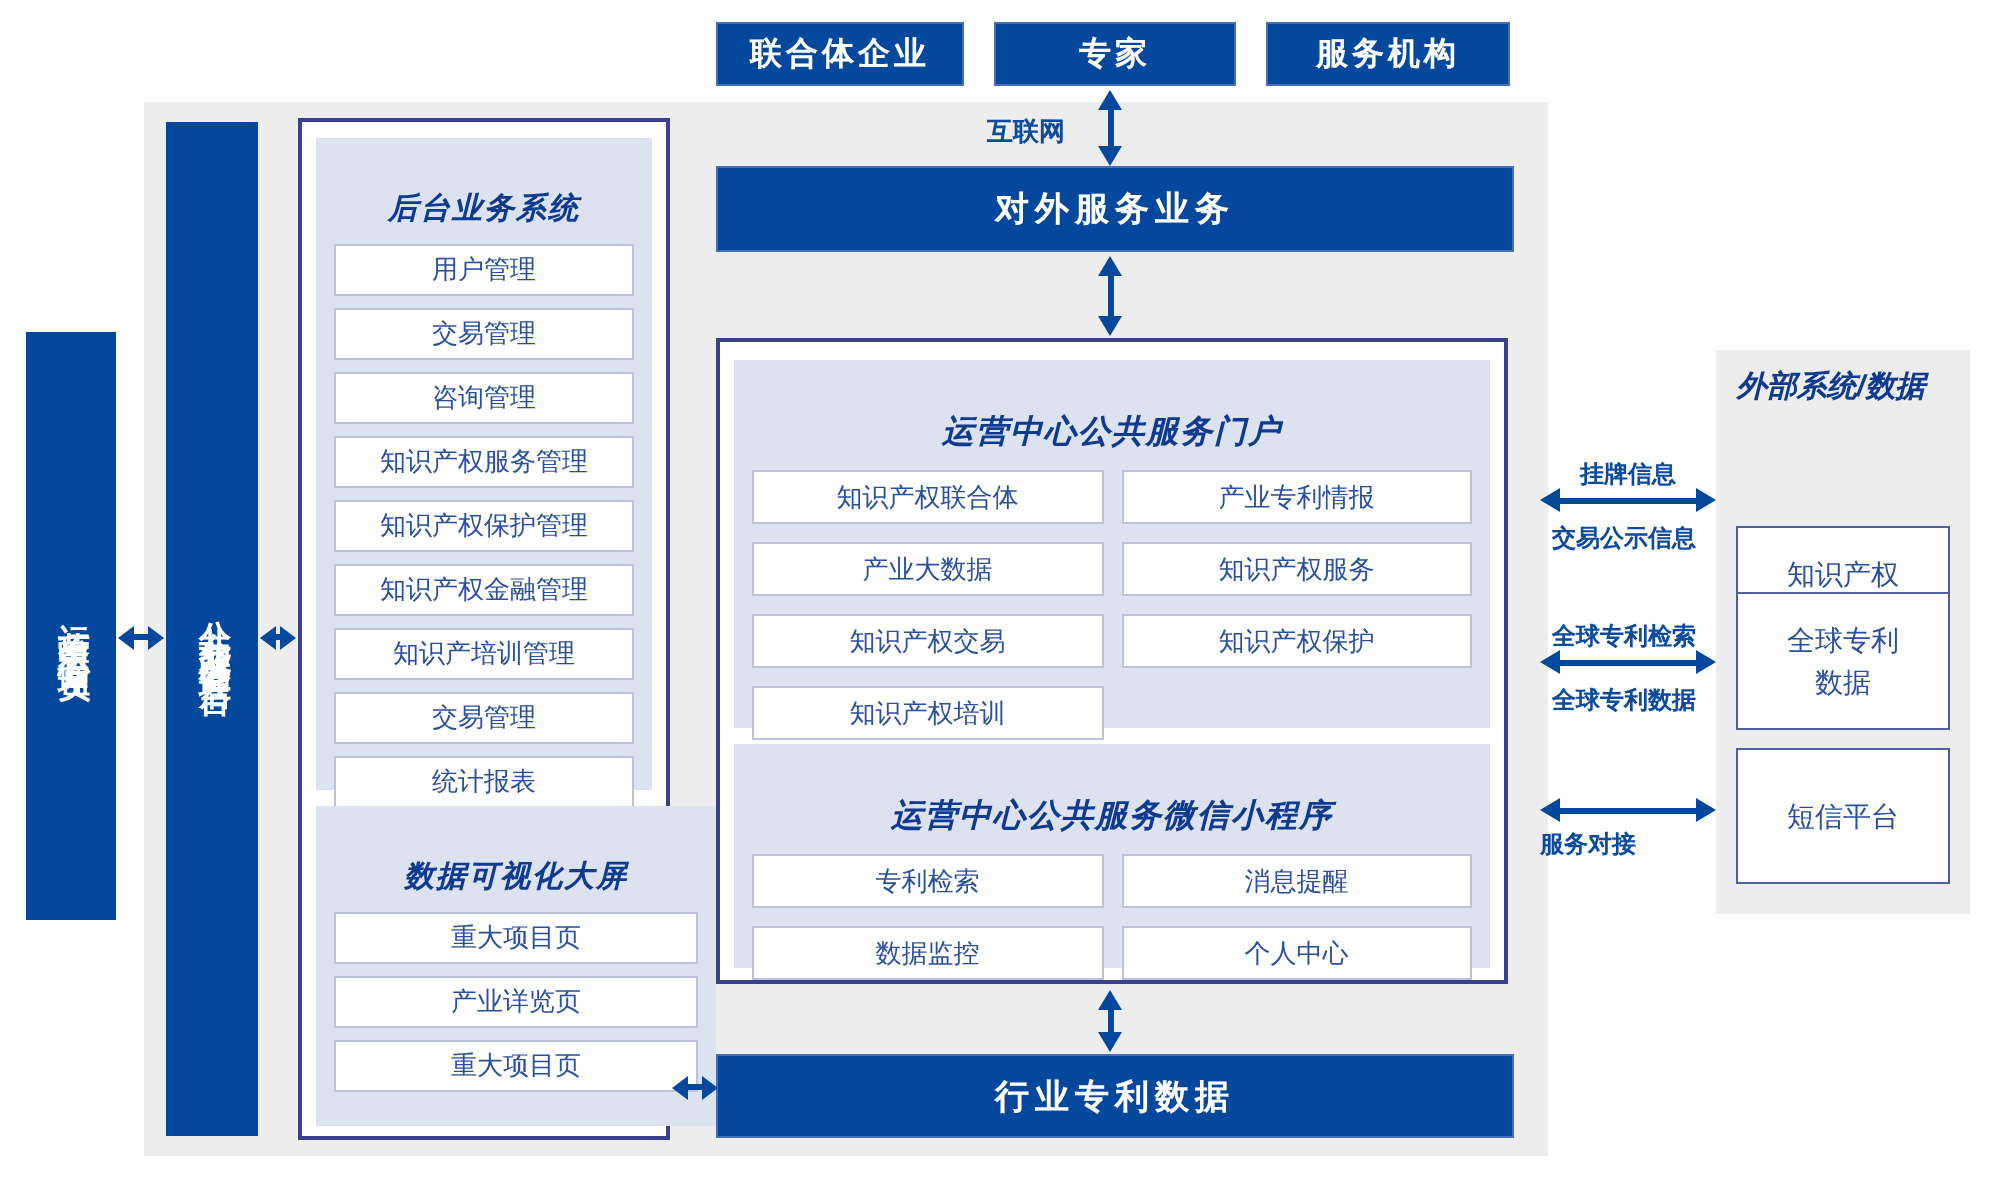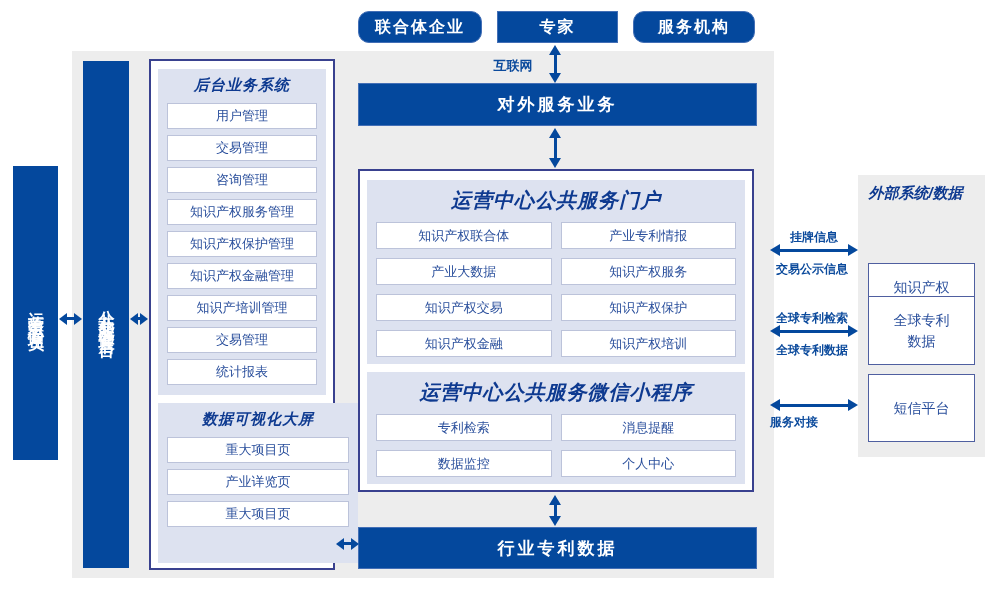--- a/index.html
+++ b/index.html
@@ -24,21 +24,21 @@
     display:flex;align-items:center;justify-content:center;border:1px solid #436fb6;}
   .actor{height:32px;top:11px;font-size:16px;letter-spacing:2px;}
   .wide-bar{font-size:17px;letter-spacing:3px;}
   .vbar{position:absolute;background:var(--blue);color:#fff;font-weight:bold;font-size:16px;
     letter-spacing:4px;writing-mode:vertical-rl;text-orientation:upright;
     display:flex;align-items:center;justify-content:center;}
 
   
   .container{position:absolute;background:#fff;border:2px solid var(--border-navy);}
   .section{position:absolute;background:var(--lav);display:flex;flex-direction:column;
-    padding:4px 9px 9px;}
+    padding:23px 9px 9px;}
   .sec-title{text-align:center;font-weight:bold;font-style:italic;font-size:15px;
     color:var(--title-text);padding:3px 0 8px;letter-spacing:1px;white-space:nowrap;}
   .items-col{display:flex;flex-direction:column;gap:6px;}
   .item{height:26px;background:#fff;border:1px solid var(--item-border);
     display:flex;align-items:center;justify-content:center;font-size:13px;color:var(--item-text);
     white-space:nowrap;}
   .items-grid{display:grid;grid-template-columns:1fr 1fr;gap:9px;}
   .item2{height:27px;background:#fff;border:1px solid var(--item-border);
     display:flex;align-items:center;justify-content:center;font-size:13px;color:var(--item-text);
     white-space:nowrap;}
@@ -72,27 +72,27 @@
     text-align:center;white-space:nowrap;}
 </style>
 </head>
 <body>
 
 <div class="canvas">
 
   <div class="gray-bg"></div>
   <div class="right-gray"></div>
 
-  <div class="blue-box actor" style="left:358px;width:124px;border-radius:11px;">
+  <div class="blue-box actor" style="left:358px;width:124px;">
       <span>联合体企业</span>
     </div>
   <div class="blue-box actor" style="left:497px;width:121px;">
       <span>专家</span>
     </div>
-  <div class="blue-box actor" style="left:633px;width:122px;border-radius:11px;">
+  <div class="blue-box actor" style="left:633px;width:122px;">
       <span>服务机构</span>
     </div>
 
   <div class="link-label" style="left:482px;top:57px;width:62px;font-size:13px;">互联网</div>
   <div class="v-arrow" style="left:549px;top:45px;height:38px;">
       <span class="line"></span>
     </div>
 
   <div class="blue-box wide-bar" style="left:358px;top:83px;width:399px;height:43px;">
       <span>对外服务业务</span>
@@ -136,34 +136,33 @@
       <div class="items-col">
         <div class="item">重大项目页</div>
         <div class="item">产业详览页</div>
         <div class="item">重大项目页</div>
       </div>
     </div>
   </div>
 
   <div class="container" style="left:358px;top:169px;width:396px;height:323px;">
     <div class="section" style="left:7px;top:9px;width:378px;height:184px;">
-      <div class="sec-title" style="font-size:20px;">运营中心公共服务门户</div>
+      <div class="sec-title" style="font-size:16px;">运营中心公共服务门户</div>
       <div class="items-grid">
         <div class="item2">知识产权联合体</div>
         <div class="item2">产业专利情报</div>
         <div class="item2">产业大数据</div>
         <div class="item2">知识产权服务</div>
         <div class="item2">知识产权交易</div>
         <div class="item2">知识产权保护</div>
-        <div class="item2">知识产权金融</div>
         <div class="item2">知识产权培训</div>
       </div>
     </div>
     <div class="section" style="left:7px;top:201px;width:378px;height:112px;">
-      <div class="sec-title" style="font-size:20px;">运营中心公共服务微信小程序</div>
+      <div class="sec-title" style="font-size:16px;">运营中心公共服务微信小程序</div>
       <div class="items-grid">
         <div class="item2">专利检索</div>
         <div class="item2">消息提醒</div>
         <div class="item2">数据监控</div>
         <div class="item2">个人中心</div>
       </div>
     </div>
   </div>
 
   <div class="v-arrow" style="left:549px;top:495px;height:31px;">

